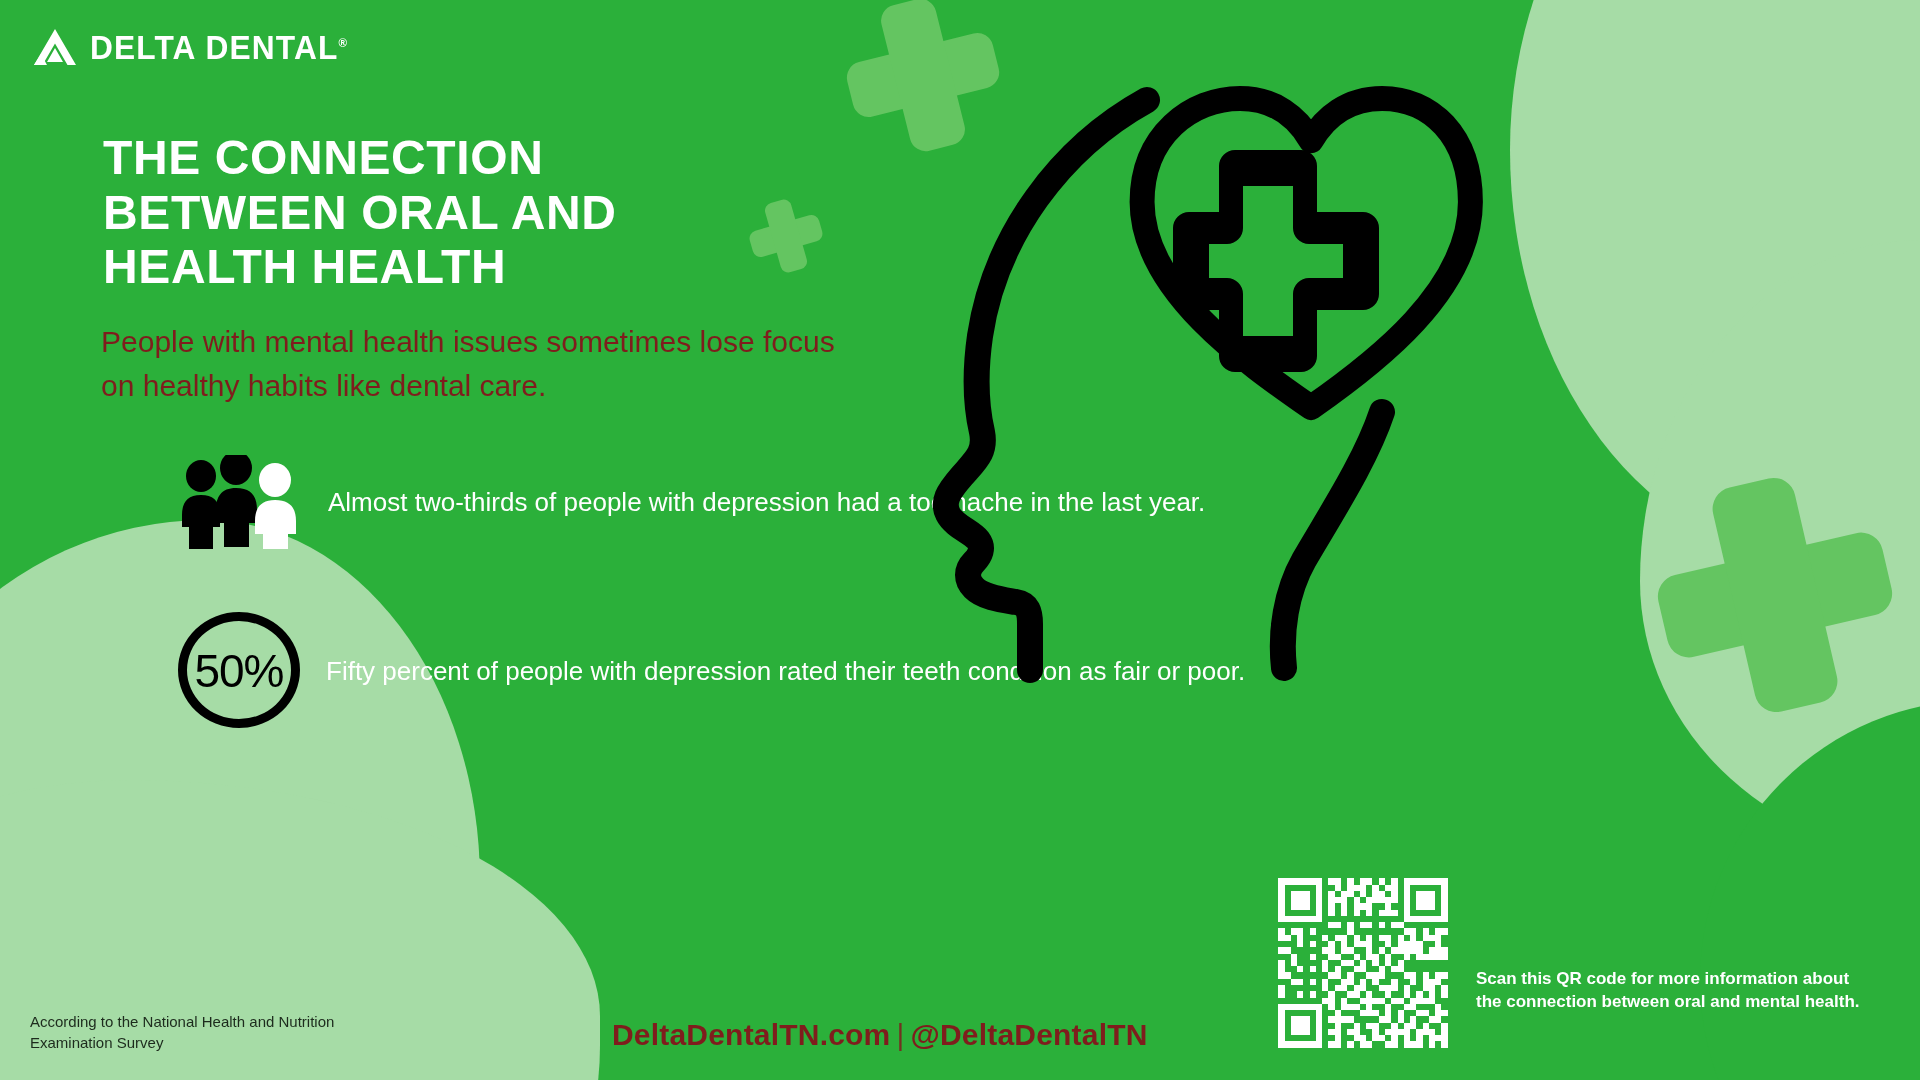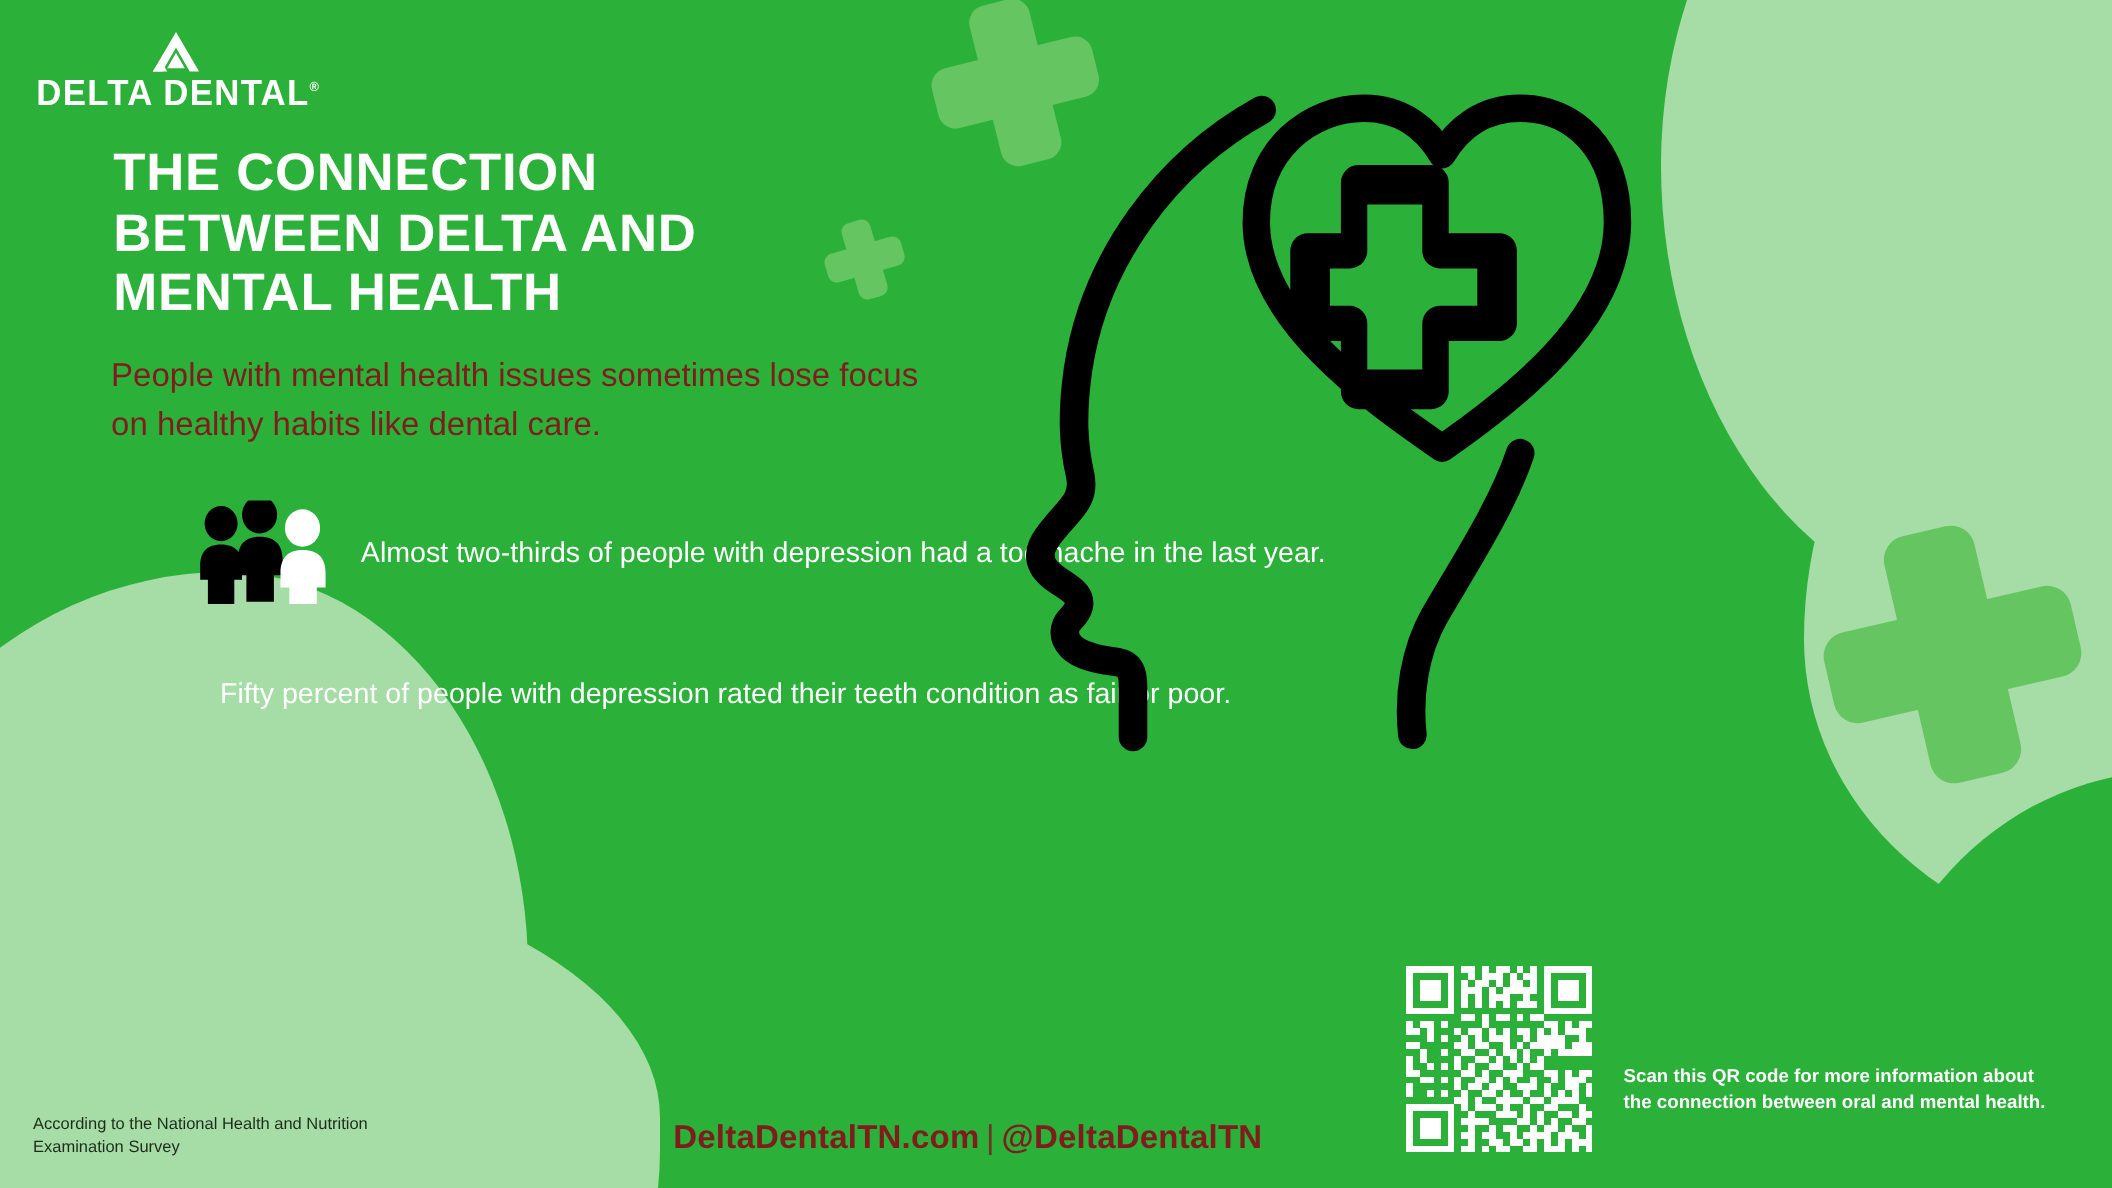--- a/index.html
+++ b/index.html
@@ -48,21 +48,21 @@
 
   
   .xcross { position:absolute; }
   .xcross .bar {
     position:absolute; background:#64C561; border-radius:16px;
   }
   .xcross .bar.h { left:0; top:50%; transform:translateY(-50%); }
   .xcross .bar.v { top:0; left:50%; transform:translateX(-50%); }
 
   
-  .logo { position:absolute; left:33px; top:27px; display:flex; align-items:center;flex-direction:column; }
+  .logo { position:absolute; left:33px; top:27px; display:flex; align-items:center; }
   .logo-mark { width:44px; height:40px; margin-right:13px; }
   .logo-text {
     color:#fff; font-weight:bold; font-size:33px; letter-spacing:1.2px;
     line-height:1; font-stretch:condensed; transform:scaleX(0.96);
     transform-origin:left center; white-space:nowrap;
   }
   .logo-reg { font-size:12px; vertical-align:super; letter-spacing:0; }
 
   
   .headline {
@@ -155,39 +155,43 @@
   </div>
 
   <div class="logo">
     <svg class="logo-mark" viewBox="0 0 44 40">
       <path d="M22 2 L43 38 L34.5 38 L22 16.5 L9.5 38 L1 38 Z M22 21 L30 35 L14 35 Z" fill="#fff"></path>
       <path d="M1 38 L8 27 L14 38 Z" fill="#fff"></path>
     </svg>
     <div class="logo-text"><span>DELTA DENTAL</span><span class="logo-reg">®</span></div>
   </div>
 
-  <h1 class="headline">THE CONNECTION BETWEEN DELTA AND MENTAL HEALTH</h1>
+  <h1 class="headline">THE CONNECTION BETWEEN ORAL AND HEALTH HEALTH</h1>
   <p class="subhead">People with mental health issues sometimes lose focus on healthy habits like dental care.</p>
 
   <div class="stat-row one">
     <svg class="people-icon" viewBox="0 0 126 94">
 
       <ellipse cx="21" cy="21" rx="15" ry="16" fill="#000"></ellipse>
       <path d="M21 40 C7 40 2 48 2 60 L2 72 L9 72 L9 94 L33 94 L33 72 L40 72 L40 60 C40 48 35 40 21 40 Z" fill="#000"></path>
 
       <ellipse cx="56" cy="13" rx="16" ry="17" fill="#000"></ellipse>
       <path d="M56 33 C41 33 36 42 36 55 L36 68 L44 68 L44 92 L69 92 L69 68 L77 68 L77 55 C77 42 72 33 56 33 Z" fill="#000"></path>
 
       <ellipse cx="95" cy="25" rx="16" ry="17" fill="#fff"></ellipse>
       <path d="M95 45 C80 45 75 54 75 66 L75 79 L83 79 L83 94 L108 94 L108 79 L116 79 L116 66 C116 54 111 45 95 45 Z" fill="#fff"></path>
     </svg>
     <div class="stat-text">Almost two-thirds of people with depression had a toothache in the last year.</div>
   </div>
 
   <div class="stat-row two">
+    <div class="pct-badge">
+      <div class="pct-circle"></div>
+      <div class="pct-label">50%</div>
+    </div>
     <div class="stat-text">Fifty percent of people with depression rated their teeth condition as fair or poor.</div>
   </div>
 
   <svg class="illustration" viewBox="0 0 700 680">
     <g fill="none" stroke="#000" stroke-width="26" stroke-linecap="round" stroke-linejoin="round">
 
       <path d="M247 60
                C160 108 95 196 80 296
                C74 338 76 366 82 392
                C86 412 76 420 62 436

